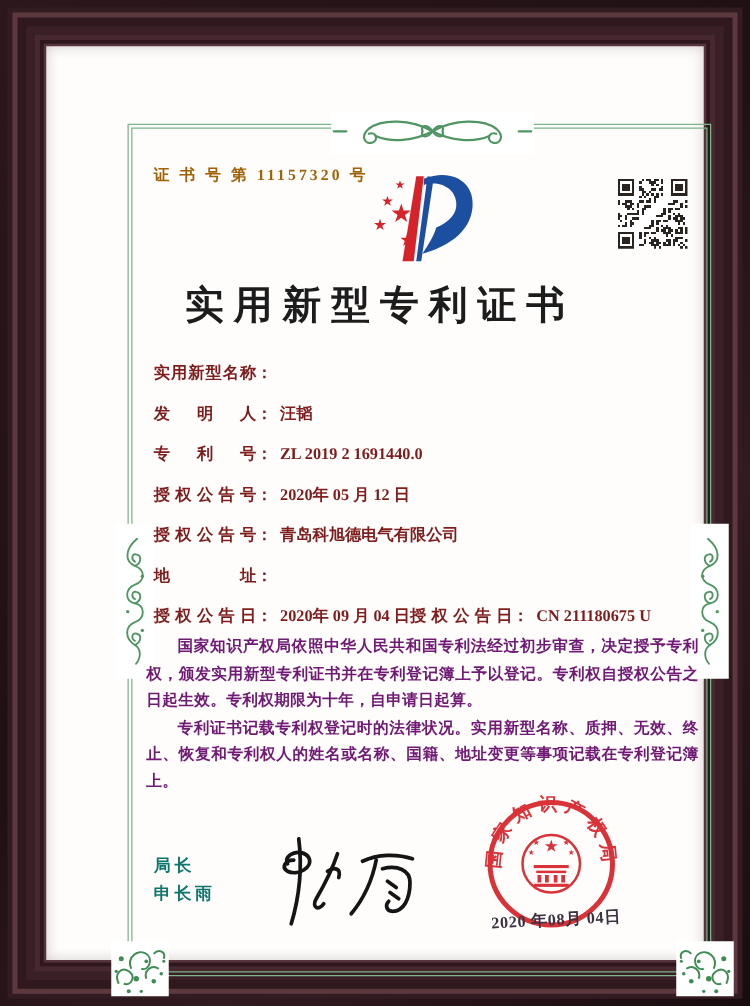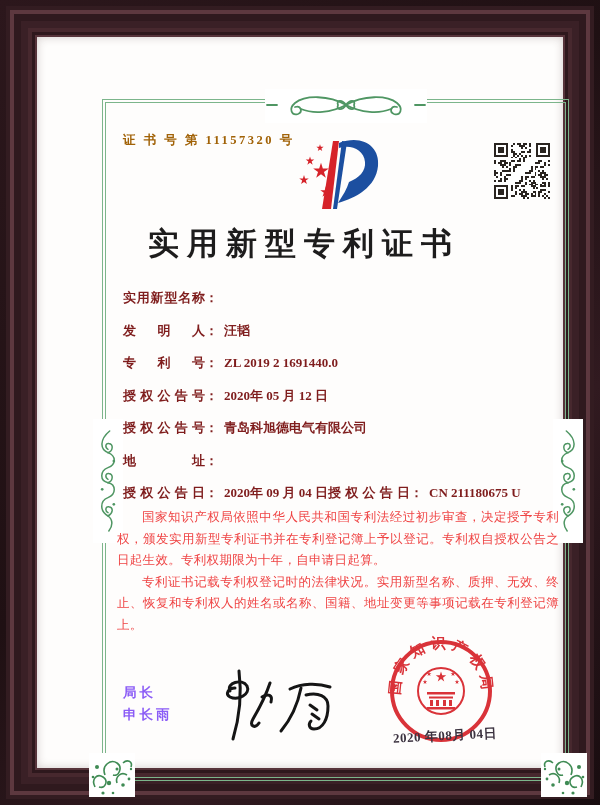--- a/index.html
+++ b/index.html
@@ -28,23 +28,23 @@
   .cert-no { position:absolute; left:86px; top:95px; font-size:12.5px; font-weight:600; letter-spacing:2.5px; color:#a16207; }
   .logo { position:absolute; left:250px; top:96px; }
   .qr { position:absolute; left:457px; top:106px; }
   .title { position:absolute; left:0; right:0; top:186px; text-align:center; font-size:31px; font-weight:700; letter-spacing:8px; text-indent:8px; color:#1d1c1c; }
   .fields { position:absolute; left:86px; top:252px; right:66px; font-size:13px; color:#7f1d1d; font-weight:600; }
   .field-row { display:flex; align-items:baseline; height:20px; margin-bottom:12.5px; white-space:nowrap; }
   .f-label { display:inline-block; width:82px; text-align:justify; text-align-last:justify; letter-spacing:0; }
   .f-colon { margin-right:6px; }
   .pair { display:flex; align-items:baseline; }
   .pair-1 { width:222px; }
-  .paragraphs { position:absolute; left:80px; top:470px; width:442px; font-size:12.5px; line-height:21.5px; color:#ef4444; text-align:justify; font-weight:400; letter-spacing:0.3px; }
+  .paragraphs { position:absolute; left:80px; top:470px; width:442px; font-size:12.5px; line-height:21.5px; color:#701a75; text-align:justify; font-weight:700; letter-spacing:0.3px; }
   .paragraphs p { text-indent:2em; }
-  .signer { position:absolute; left:86px; top:645px; font-family:"Liberation Sans","DejaVu Sans",sans-serif; font-size:13.5px; font-weight:700; color:#8b5cf6; letter-spacing:3px; line-height:22px; }
+  .signer { position:absolute; left:86px; top:645px; font-family:"Liberation Sans","DejaVu Sans",sans-serif; font-size:13.5px; font-weight:700; color:#0f766e; letter-spacing:3px; line-height:22px; }
   .signature { position:absolute; left:165px; top:628px; }
   .seal { position:absolute; left:348px; top:598px; opacity:.93; }
   .seal-date { position:absolute; left:350px; top:690px; width:116px; text-align:center; font-size:13px; font-weight:700; color:#3c3340; letter-spacing:0.5px; transform:rotate(-3deg); }
   svg { display:block; }
 </style>
 </head>
 <body>
 
 <div class="page">
   <div class="paper">

